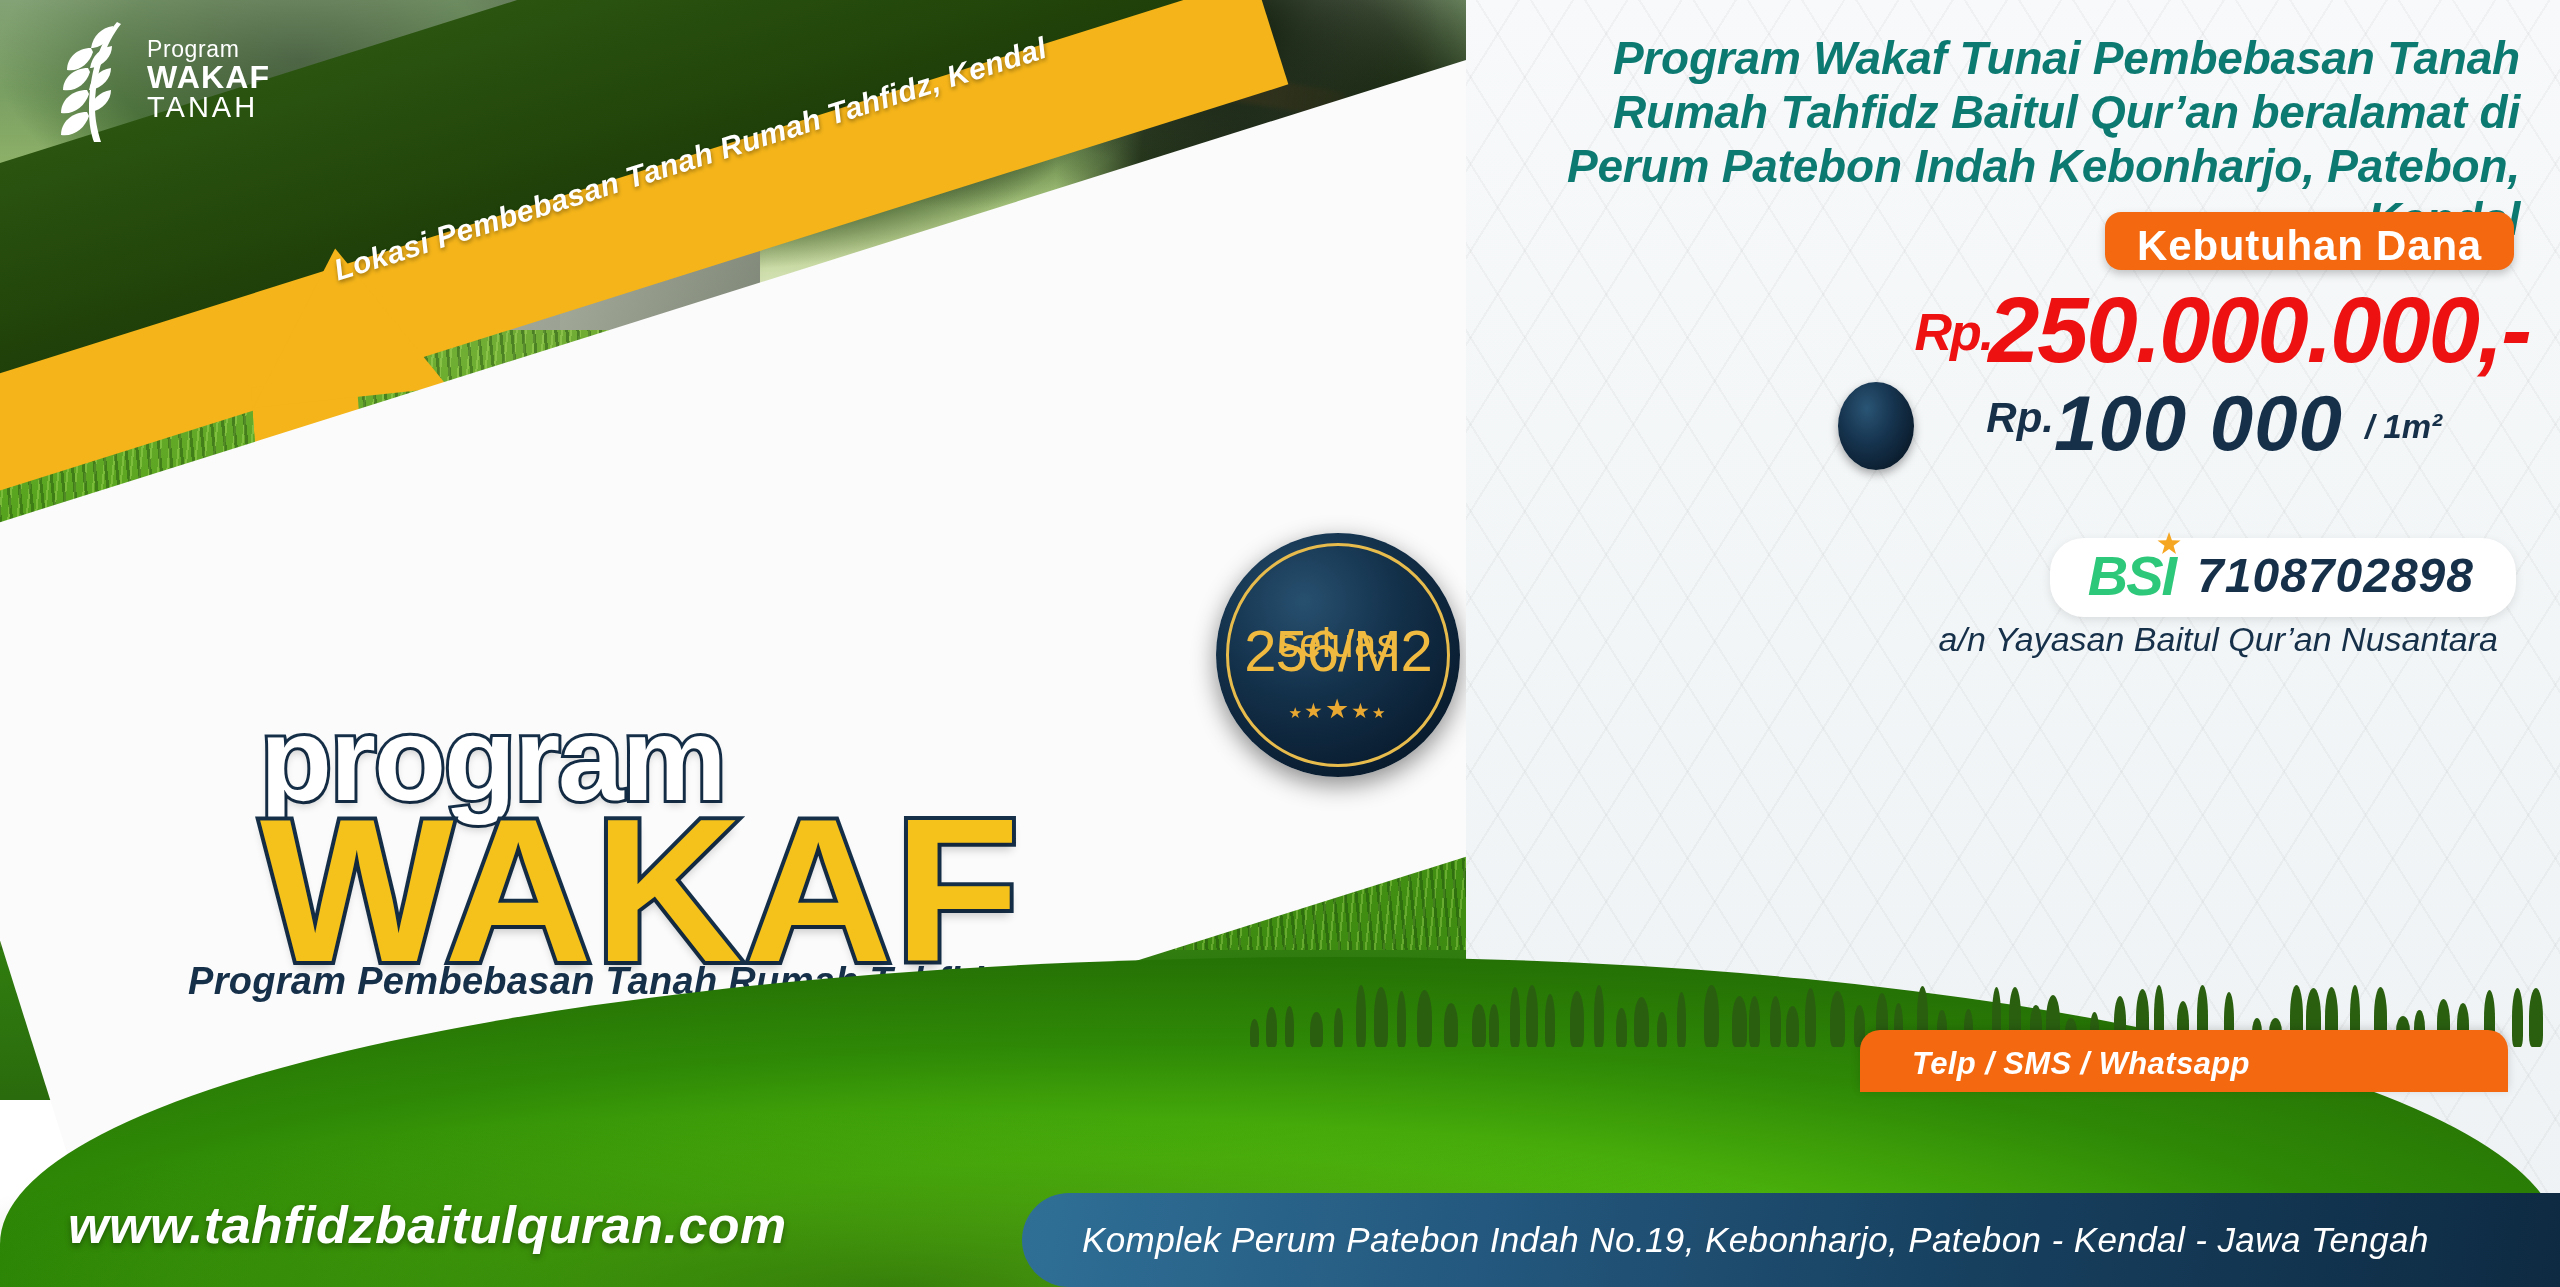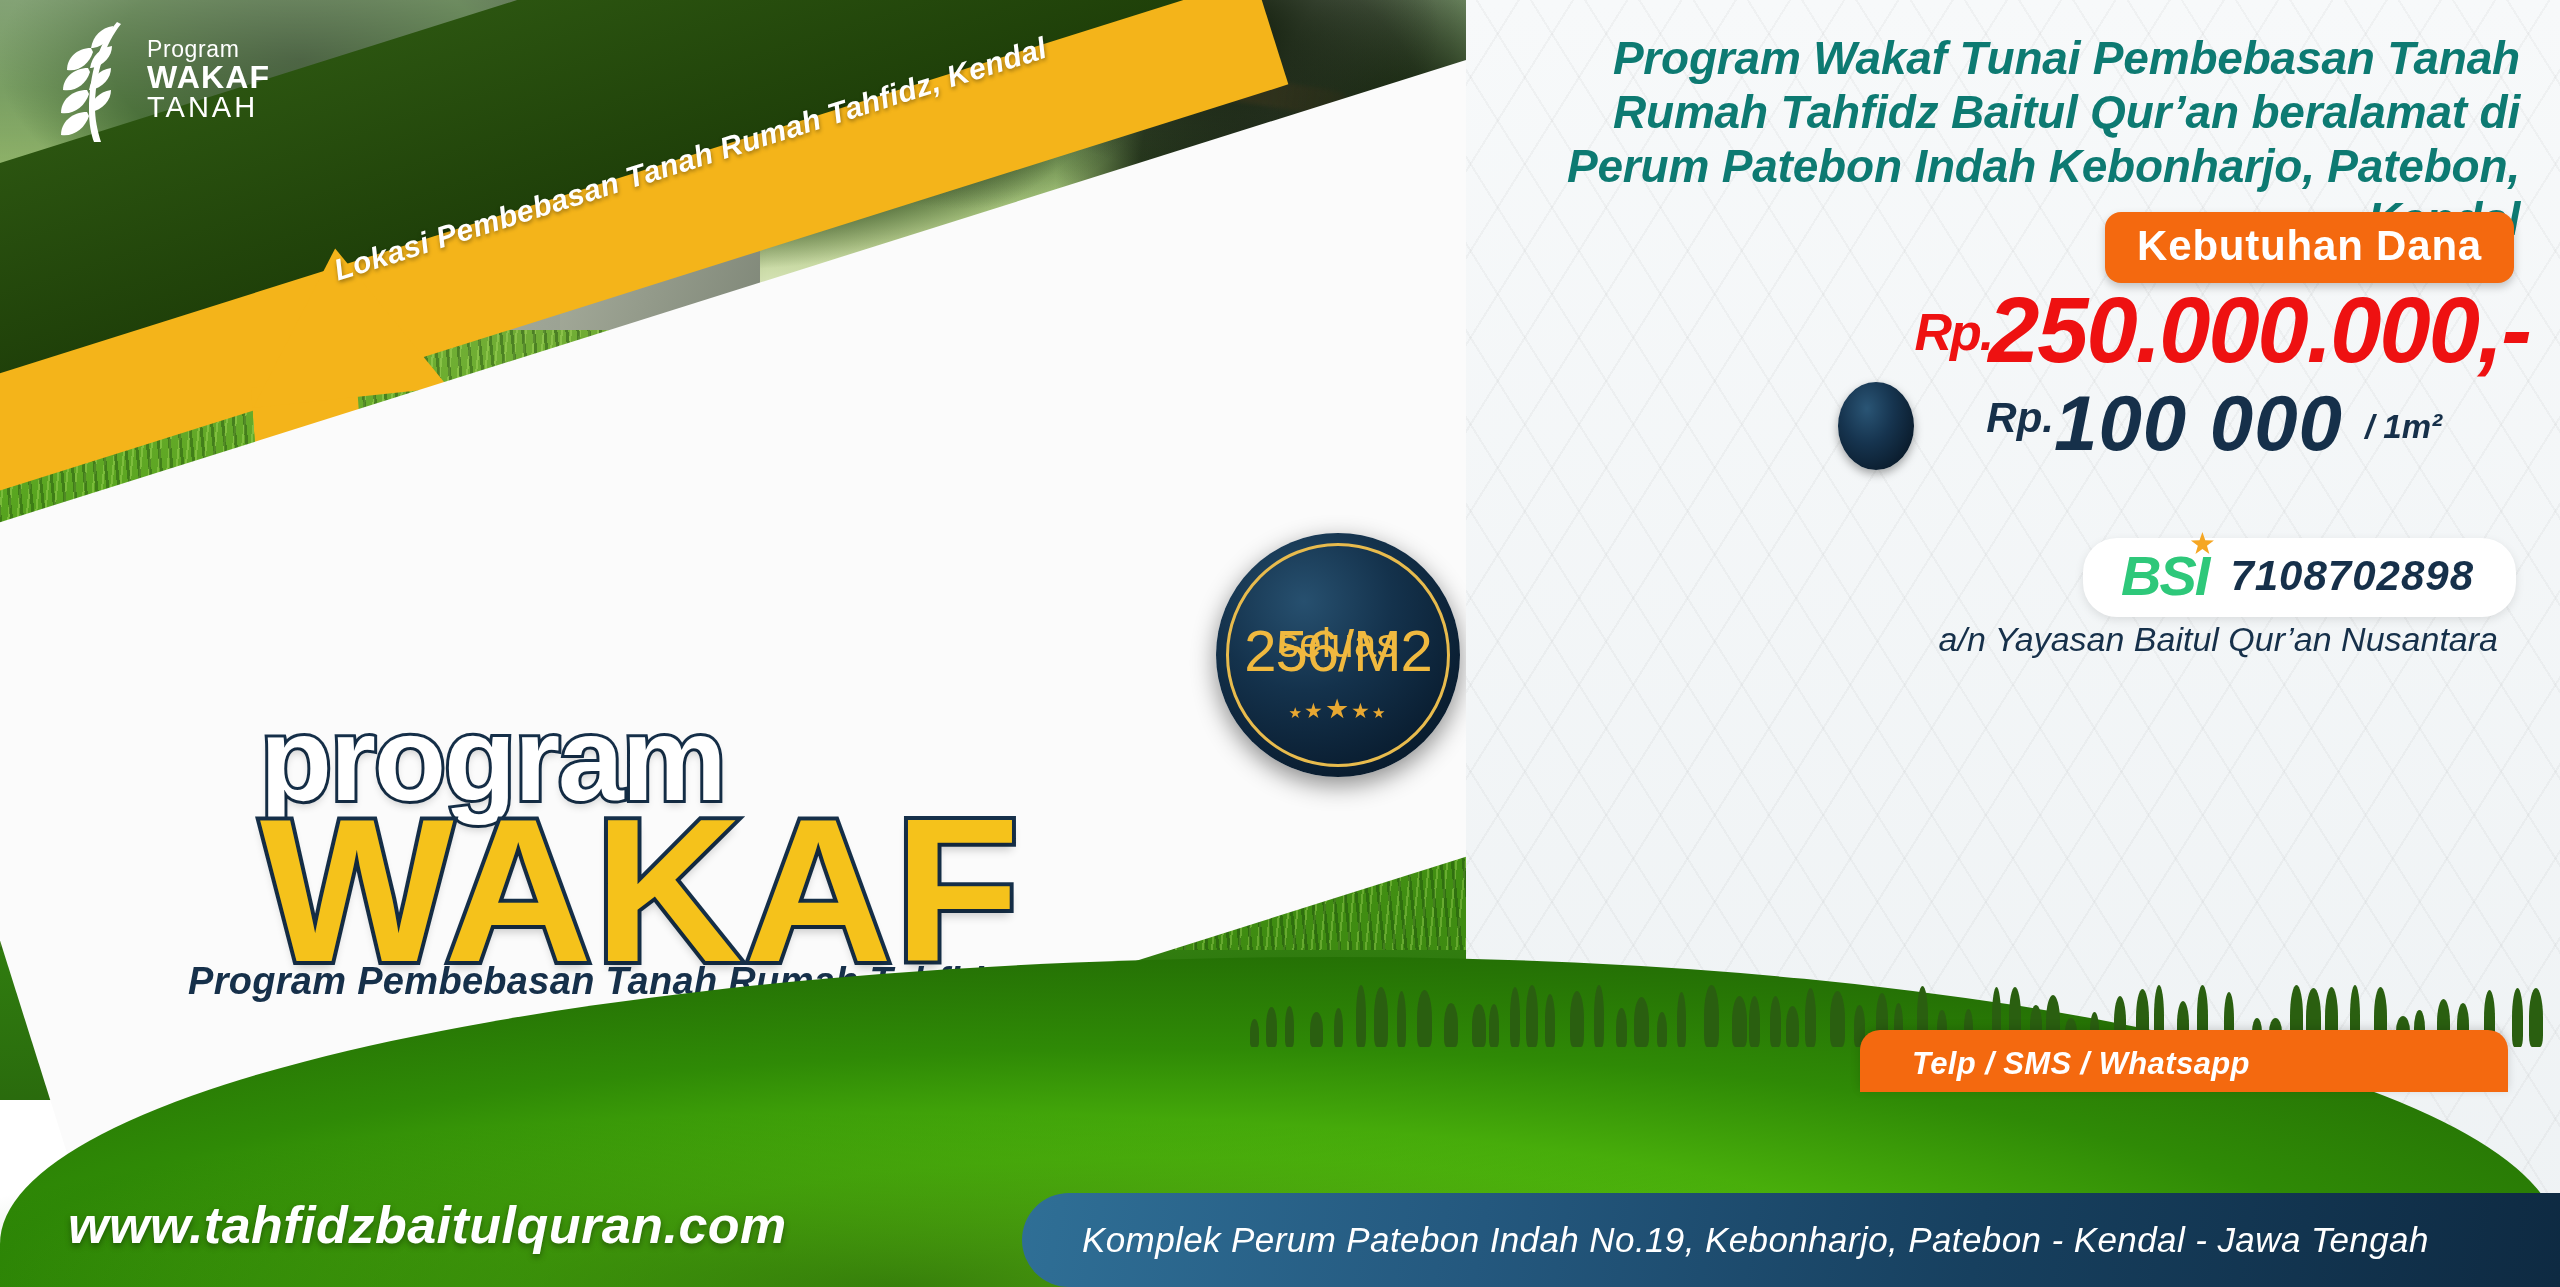--- a/index.html
+++ b/index.html
@@ -205,21 +205,21 @@
   .headline {
     position:absolute; left:20px; top:32px; width:1054px;
     text-align:right; color:#0d7a72;
     font-size:46px; font-weight:700; font-style:italic; line-height:1.17;
     letter-spacing:-.2px; padding-right:20px;
   }
 
   .pill-dana {
     position:absolute; right:46px; top:212px;
     background:#f4690f; color:#fff; border-radius:16px;
-    padding:10px 32px 13px; font-size:42px; font-weight:700;
+    padding:10px 32px 0; font-size:42px; font-weight:700;
     letter-spacing:.8px; box-shadow:0 4px 8px rgba(0,0,0,.22);
   }
 
   .price-main {
     position:absolute; right:30px; top:278px; white-space:nowrap;
     color:#ee1111; font-style:italic; font-weight:700; letter-spacing:-2px;
   }
   .price-main .rp { font-size:52px; vertical-align:12px; margin-right:-4px; }
   .price-main .num { font-size:92px; }
 
@@ -250,21 +250,21 @@
     display:flex; align-items:center; gap:22px;
     box-shadow:0 3px 10px rgba(0,0,0,.10);
   }
   .bsi-logo { position:relative; color:#2ec87a; font-size:56px; font-weight:700;
     font-style:italic; letter-spacing:-2px; line-height:1; }
   .bsi-star {
     position:absolute; right:-6px; top:-16px; width:24px; height:24px;
     background:#f5a623;
     clip-path:polygon(50% 0%,62% 34%,98% 35%,69% 57%,79% 92%,50% 71%,21% 92%,31% 57%,2% 35%,38% 34%);
   }
-  .acct { color:#16304a; font-size:42px; font-weight:700; font-style:italic;
+  .acct { color:#16304a; font-size:48px; font-weight:700; font-style:italic;
     letter-spacing:1px; line-height:1; }
 
   .an-line {
     position:absolute; right:62px; top:620px;
     color:#16304a; font-size:34px; font-style:italic; font-weight:400;
     white-space:nowrap;
   }
 
   
   .contact {

